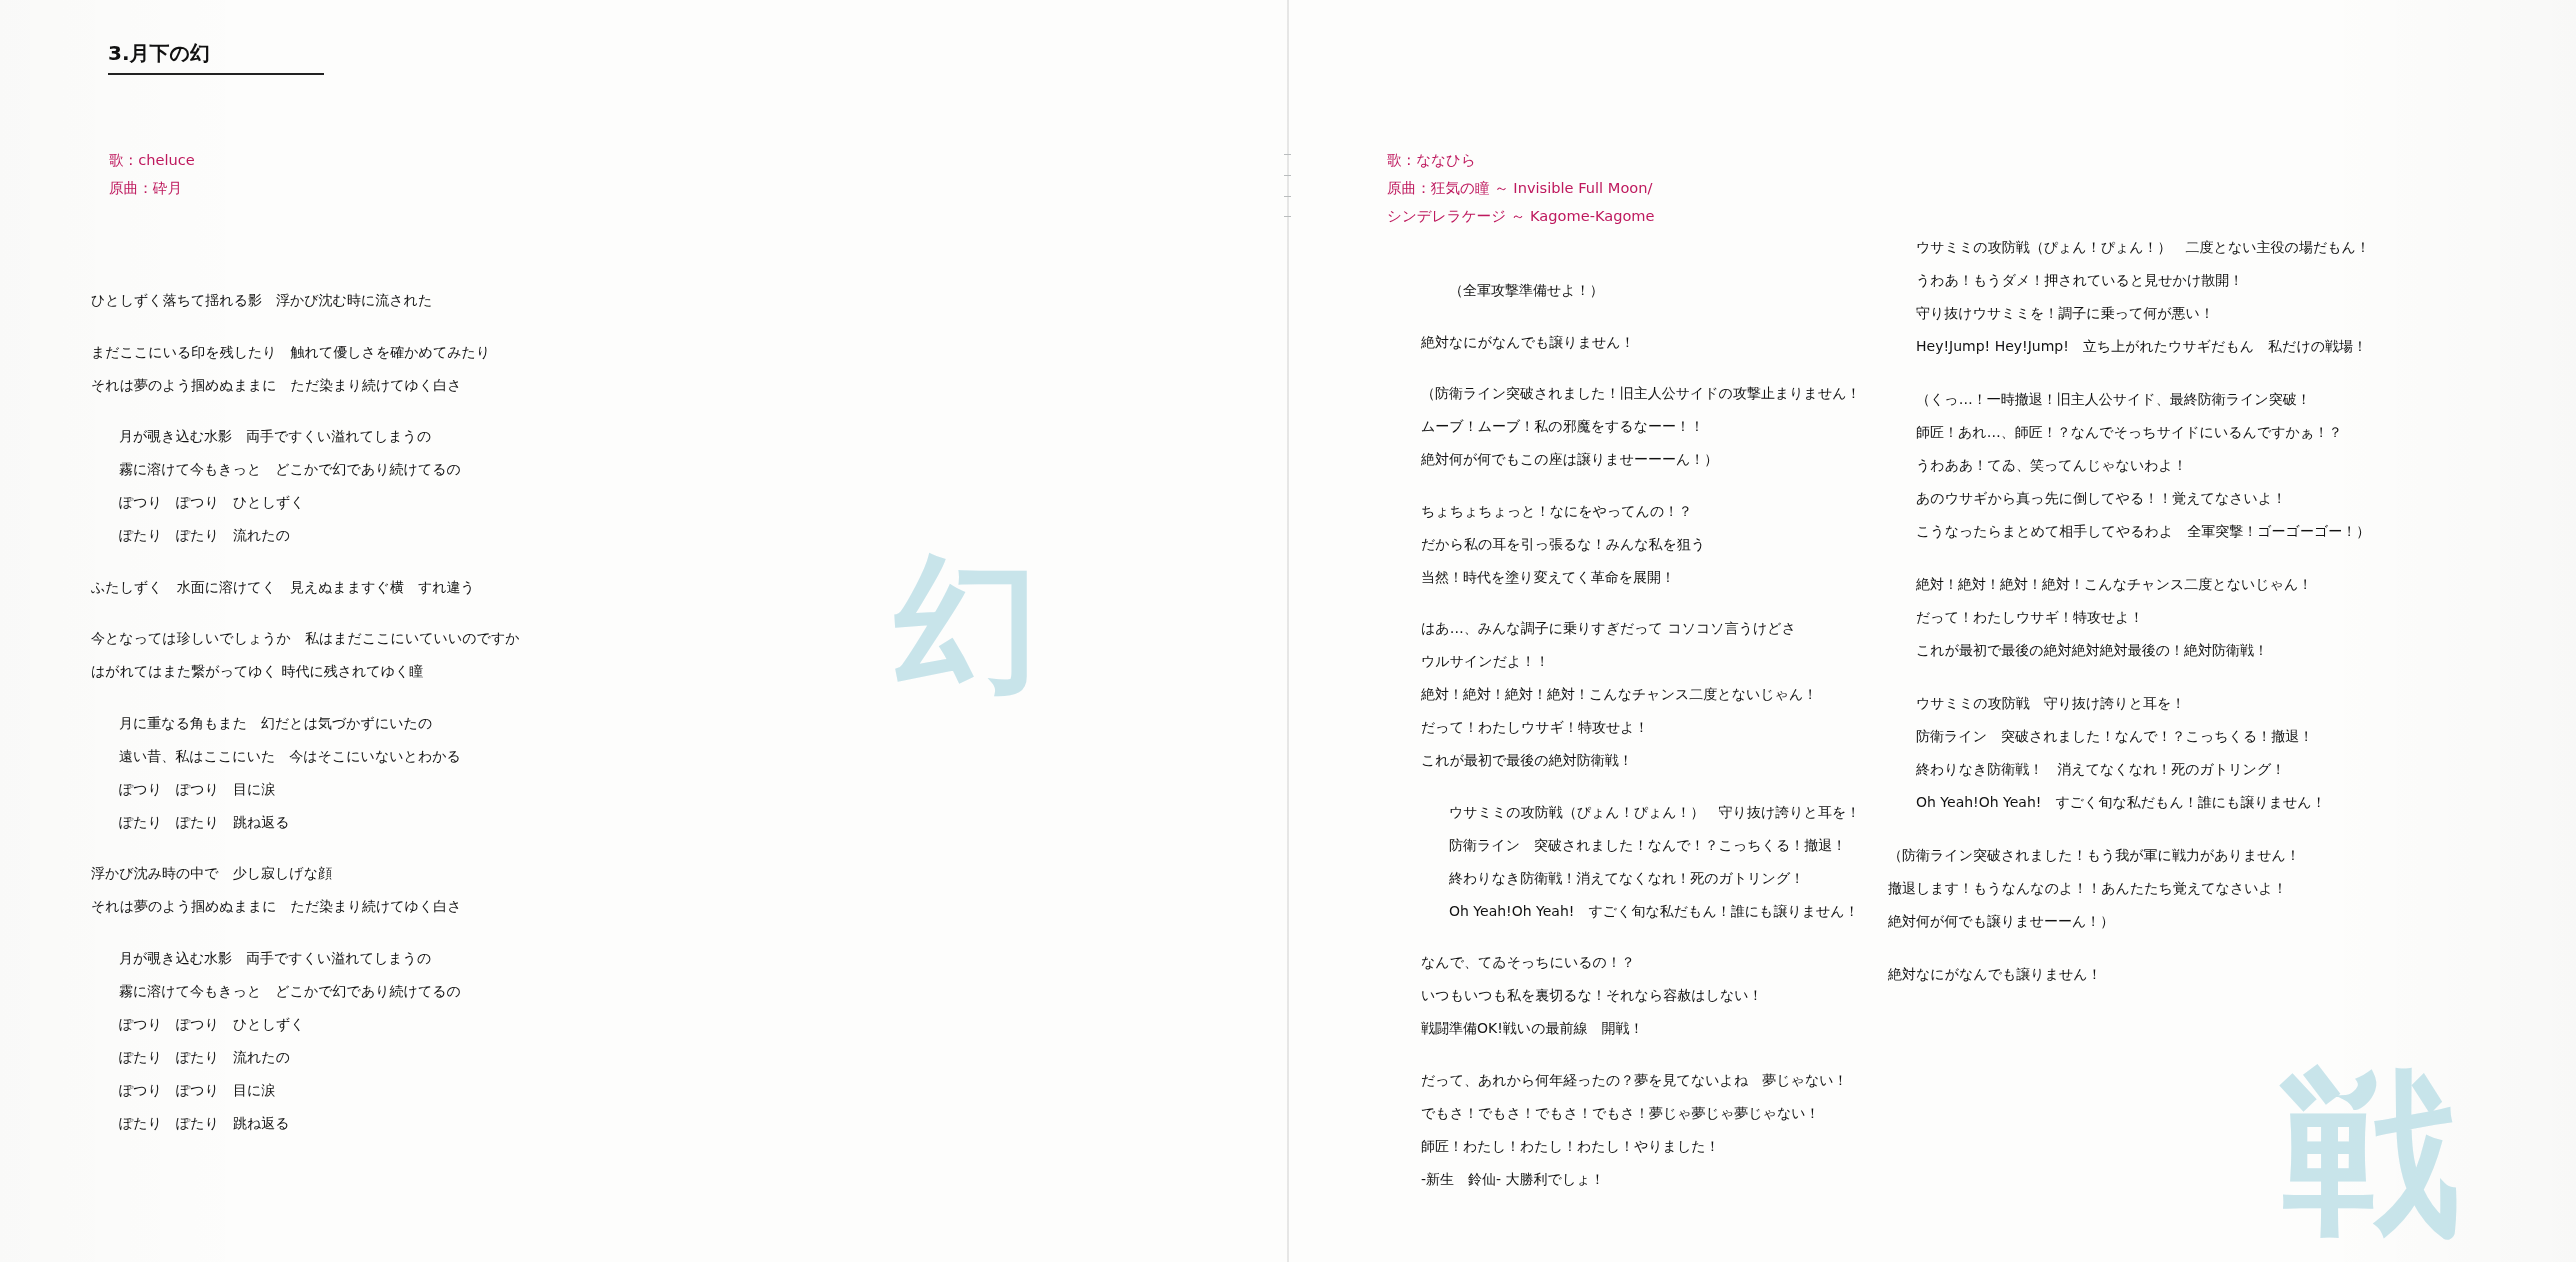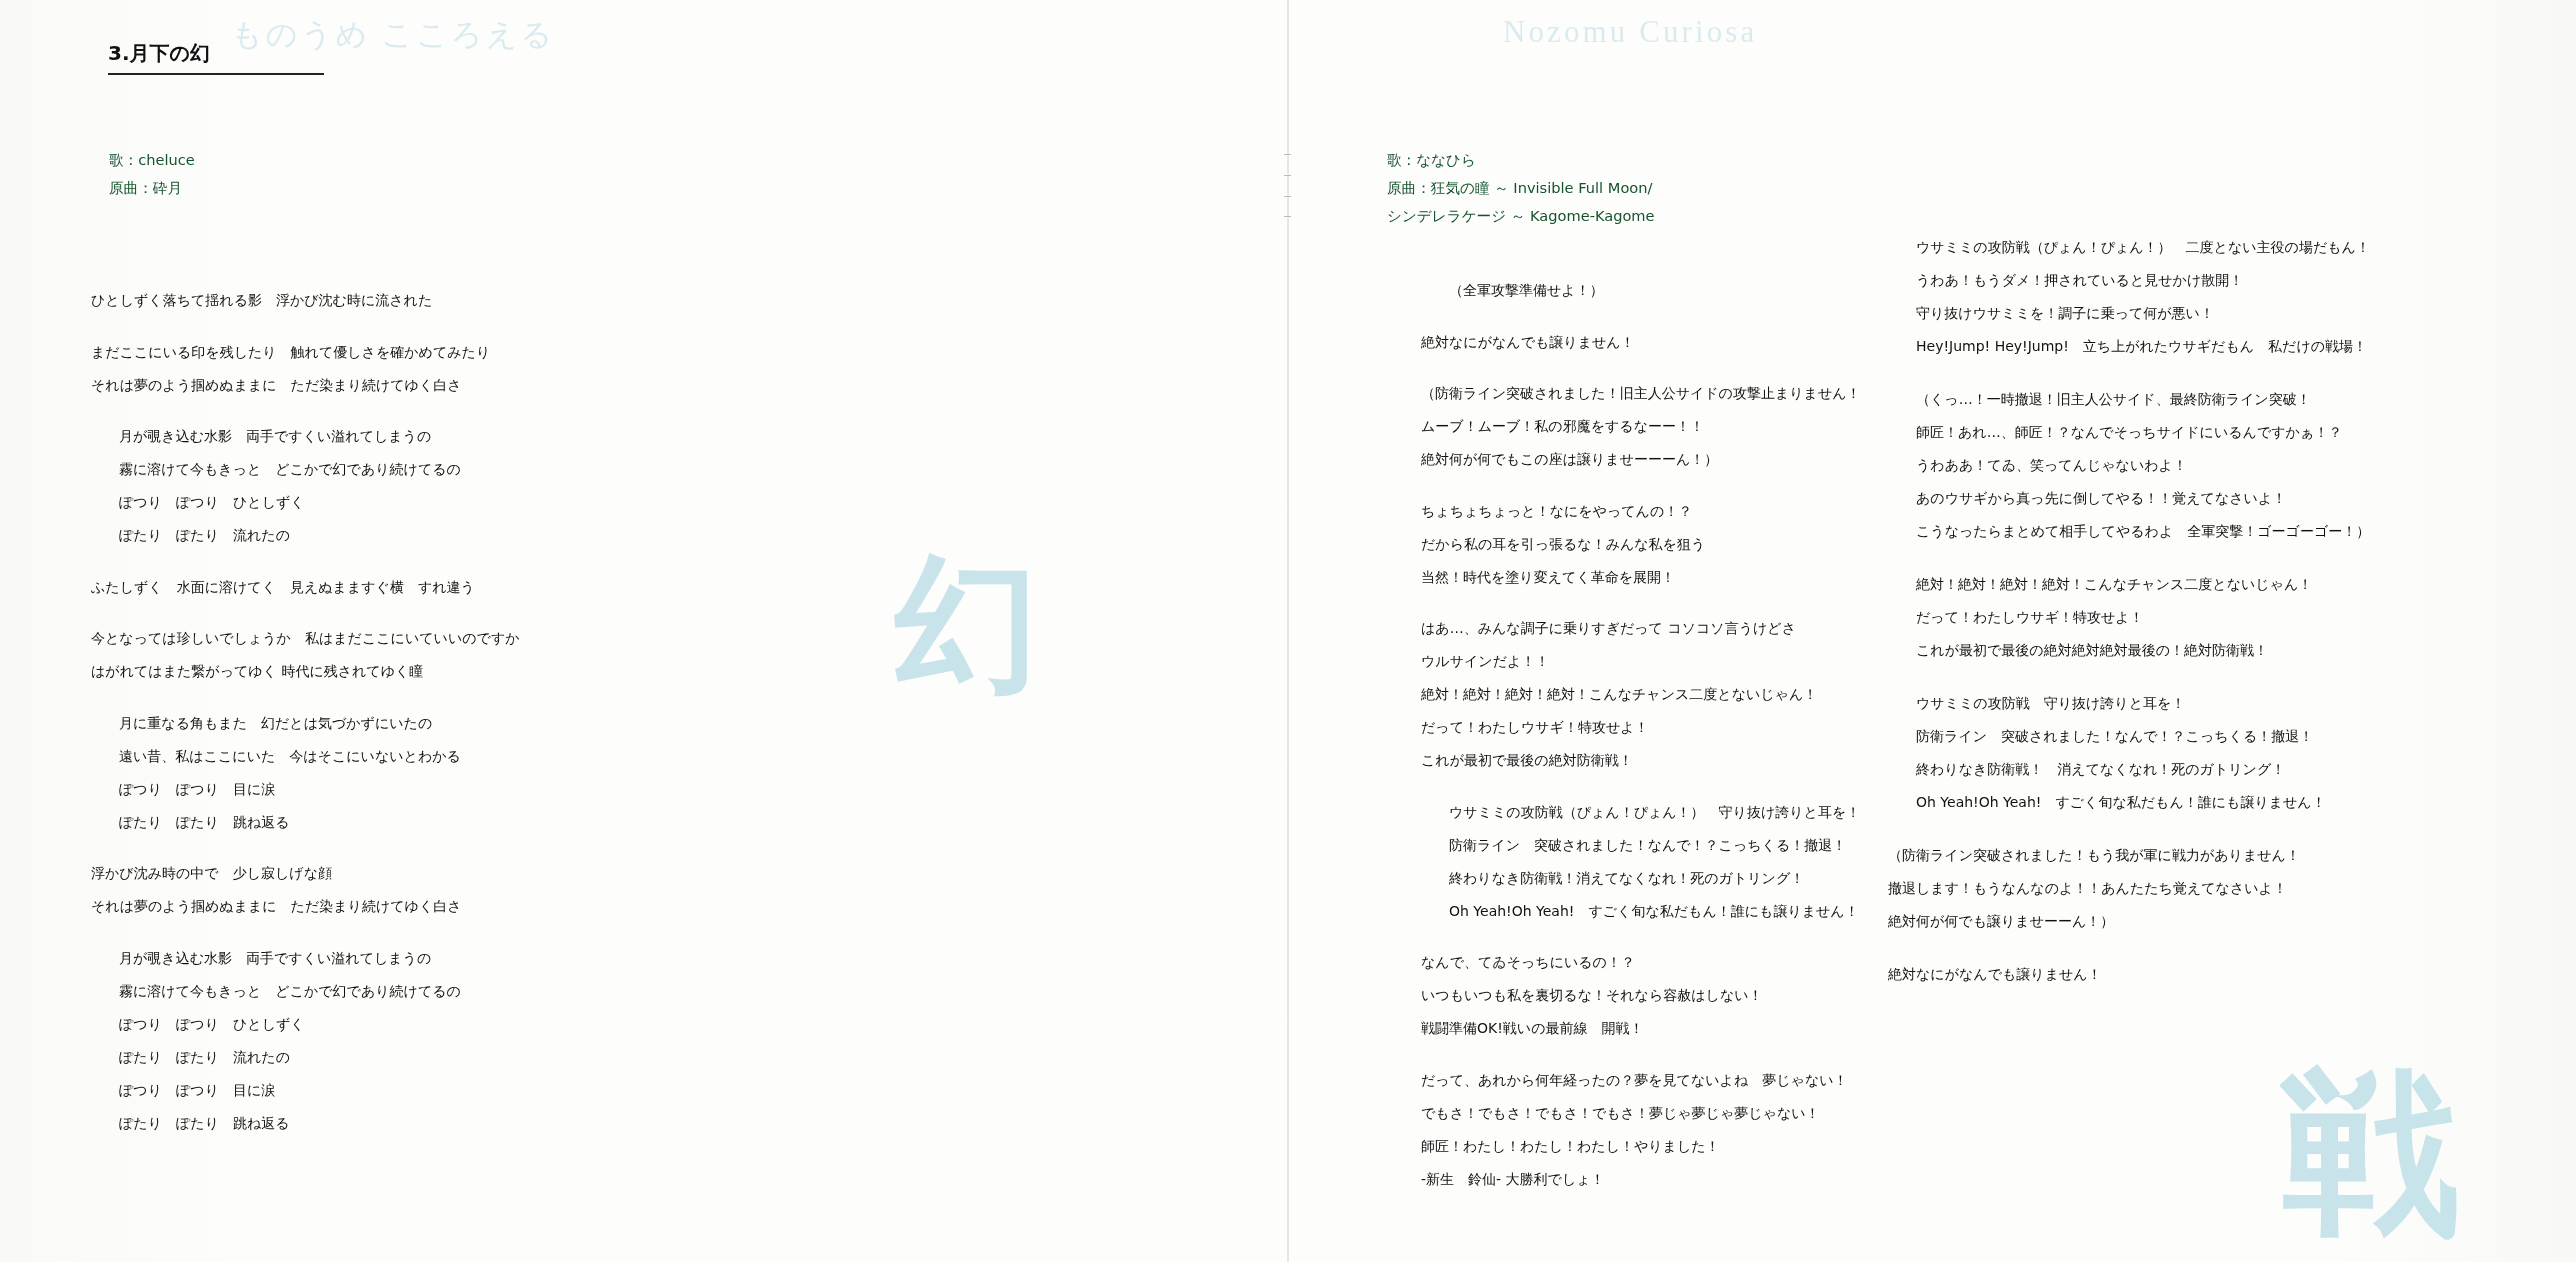--- a/index.html
+++ b/index.html
@@ -106,21 +106,21 @@
     height: 1.5px;
     background: #222;
   }
   #title-3 { left: 108px; top: 40px; width: 216px; }
   #title-4 { left: 1333px; top: 40px; width: 401px; }
 
   .credits {
     position: absolute;
     font-size: 14.6px;
     line-height: 28px;
-    color: #14532d;
+    color: #be185d;
     font-family: "DejaVu Sans", sans-serif;
     white-space: nowrap;
   }
   #credits-3 { left: 109px; top: 146px; }
   #credits-4 { left: 1387px; top: 146px; }
 
   .lyric-col {
     position: absolute;
     font-size: 14px;
     line-height: 33px;
@@ -144,24 +144,20 @@
 <div id="page">
 
   <div class="gutter" style="left:1287px;"></div>
   <div class="spine-marks">
     <i></i>
       <i></i>
       <i></i>
       <i></i>
   </div>
 
-  <div class="bleed">
-    <span style="left:231px;">ものうめ こころえる</span>
-    <span style="left:1503px;">Nozomu Curiosa</span>
-  </div>
 
   <div class="watermark wm-left">幻</div>
   <div class="watermark wm-right">戦</div>
 
   <div class="track-title" id="title-3">3.月下の幻</div>
   <div class="credits" id="credits-3">
       <div class="line">歌：cheluce</div>
       <div class="line">原曲：砕月</div>
     </div>
   <div class="lyric-col" id="lyrics-3"><div class="stanza"><div class="line">ひとしずく落ちて揺れる影　浮かび沈む時に流された</div></div><div class="stanza"><div class="line">まだここにいる印を残したり　触れて優しさを確かめてみたり</div><div class="line">それは夢のよう掴めぬままに　ただ染まり続けてゆく白さ</div></div><div class="stanza indent"><div class="line">月が覗き込む水影　両手ですくい溢れてしまうの</div><div class="line">霧に溶けて今もきっと　どこかで幻であり続けてるの</div><div class="line">ぽつり　ぽつり　ひとしずく</div><div class="line">ぽたり　ぽたり　流れたの</div></div><div class="stanza"><div class="line">ふたしずく　水面に溶けてく　見えぬまますぐ横　すれ違う</div></div><div class="stanza"><div class="line">今となっては珍しいでしょうか　私はまだここにいていいのですか</div><div class="line">はがれてはまた繋がってゆく 時代に残されてゆく瞳</div></div><div class="stanza indent"><div class="line">月に重なる角もまた　幻だとは気づかずにいたの</div><div class="line">遠い昔、私はここにいた　今はそこにいないとわかる</div><div class="line">ぽつり　ぽつり　目に涙</div><div class="line">ぽたり　ぽたり　跳ね返る</div></div><div class="stanza"><div class="line">浮かび沈み時の中で　少し寂しげな顔</div><div class="line">それは夢のよう掴めぬままに　ただ染まり続けてゆく白さ</div></div><div class="stanza indent"><div class="line">月が覗き込む水影　両手ですくい溢れてしまうの</div><div class="line">霧に溶けて今もきっと　どこかで幻であり続けてるの</div><div class="line">ぽつり　ぽつり　ひとしずく</div><div class="line">ぽたり　ぽたり　流れたの</div><div class="line">ぽつり　ぽつり　目に涙</div><div class="line">ぽたり　ぽたり　跳ね返る</div></div></div>

